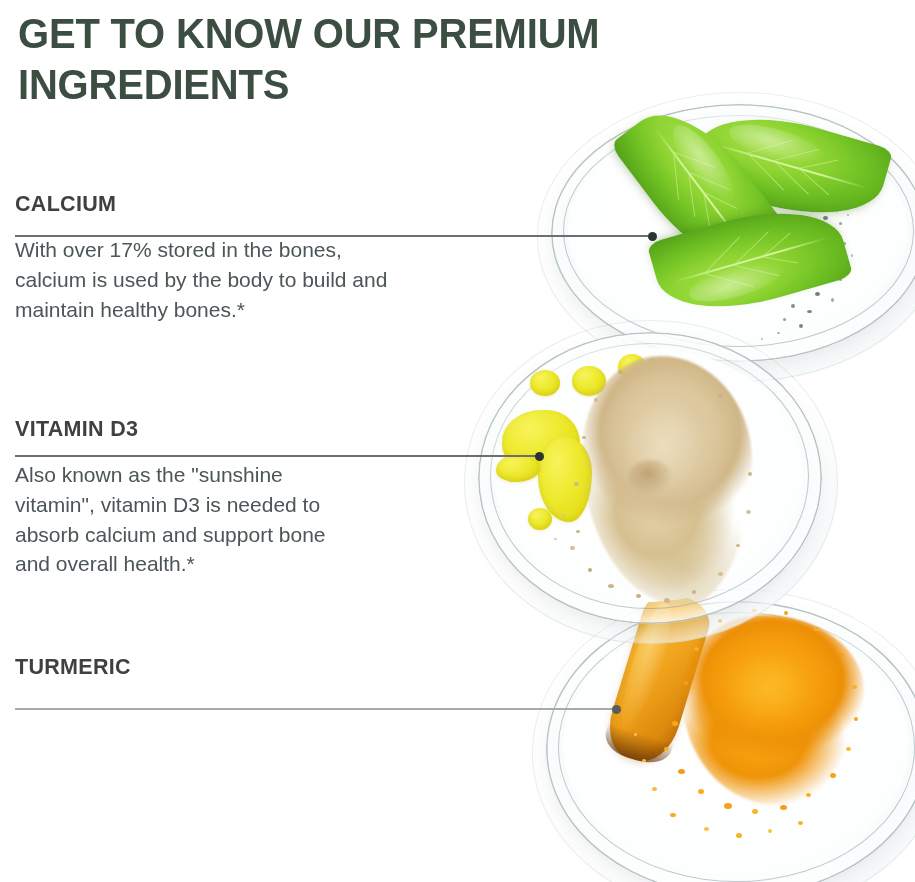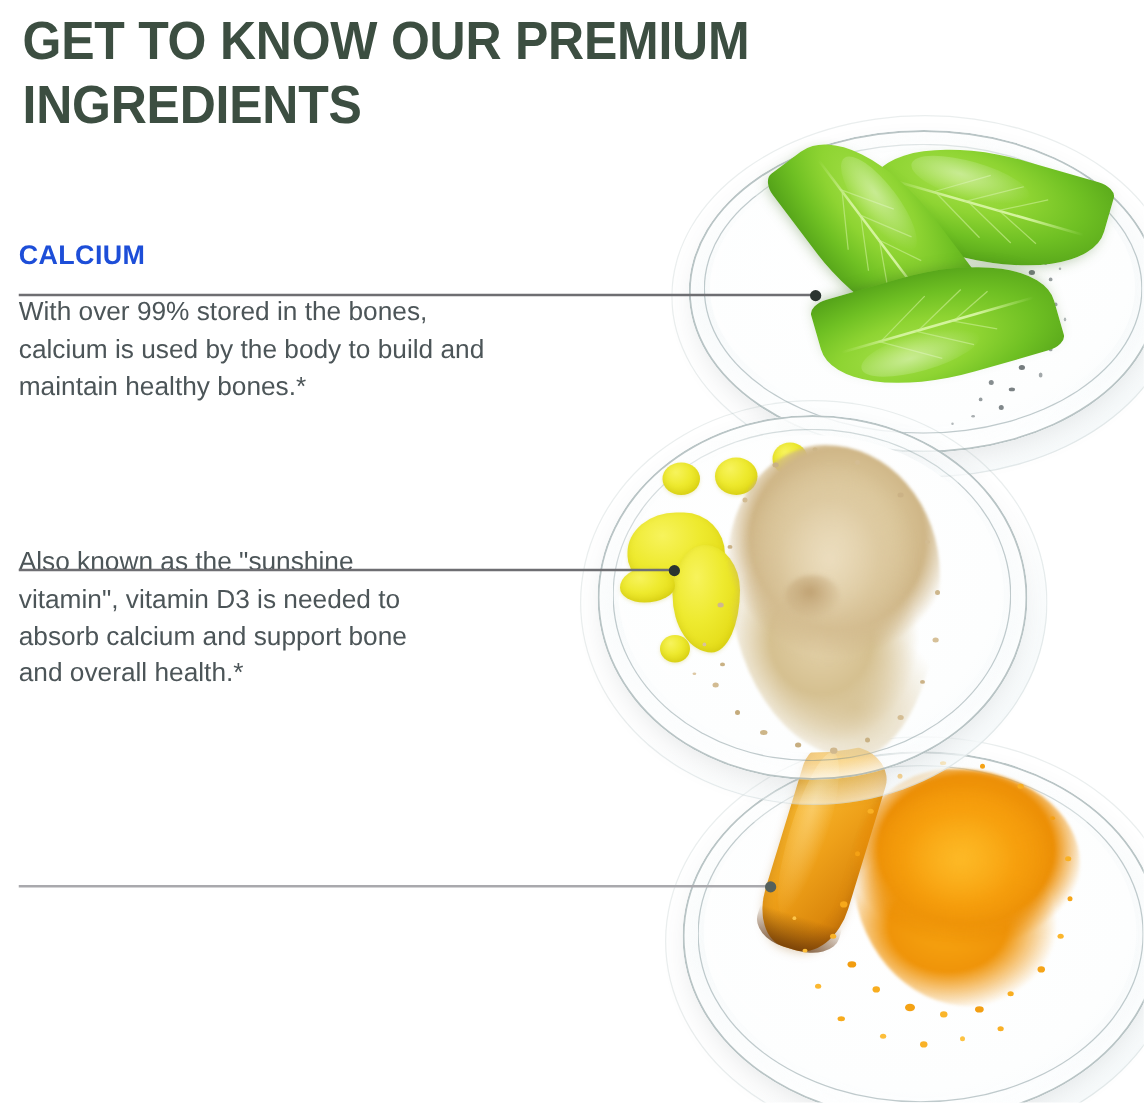--- a/index.html
+++ b/index.html
@@ -21,21 +21,21 @@
     text-transform: uppercase;
     font-stretch: condensed;
     transform: scaleX(0.93); transform-origin: left top;
     z-index: 40;
   }
 
   
   .section { position: absolute; left: 5px; z-index: 40; }
   .sec-title {
     font-size: 21.5px; font-weight: 700; letter-spacing: 0.3px;
-    color: #1d4ed8; text-transform: uppercase;
+    color: #404040; text-transform: uppercase;
   }
   .sec-body {
     font-size: 21px; line-height: 1.42; color: #4c5558;
     font-weight: 400; white-space: pre-line;
   }
   #sec-calcium { top: 192px; }
   #sec-calcium .sec-body { width: 520px; margin-top: 18px; }
   #sec-vitd3   { top: 417px; }
   #sec-vitd3 .sec-body { width: 450px; margin-top: 18px; }
   #sec-turmeric{ top: 655px; }
@@ -339,28 +339,30 @@
   </div>
   <div class="leader" id="leader-turmeric">
     <div class="bar"></div>
     <div class="dot"></div>
   </div>
 
   <h1 class="headline">GET TO KNOW OUR PREMIUM INGREDIENTS</h1>
 
   <div class="section" id="sec-calcium">
     <div class="sec-title">CALCIUM</div>
-    <div class="sec-body">With over 99% stored in the bones,
+    <div class="sec-body">With over 17% stored in the bones,
 calcium is used by the body to build and
 maintain healthy bones.*</div>
   </div>
 
   <div class="section" id="sec-vitd3">
+    <div class="sec-title">VITAMIN D3</div>
     <div class="sec-body">Also known as the "sunshine
 vitamin", vitamin D3 is needed to
 absorb calcium and support bone
 and overall health.*</div>
   </div>
 
   <div class="section" id="sec-turmeric">
+    <div class="sec-title">TURMERIC</div>
   </div>
 
 </div>
 
 </body></html>

